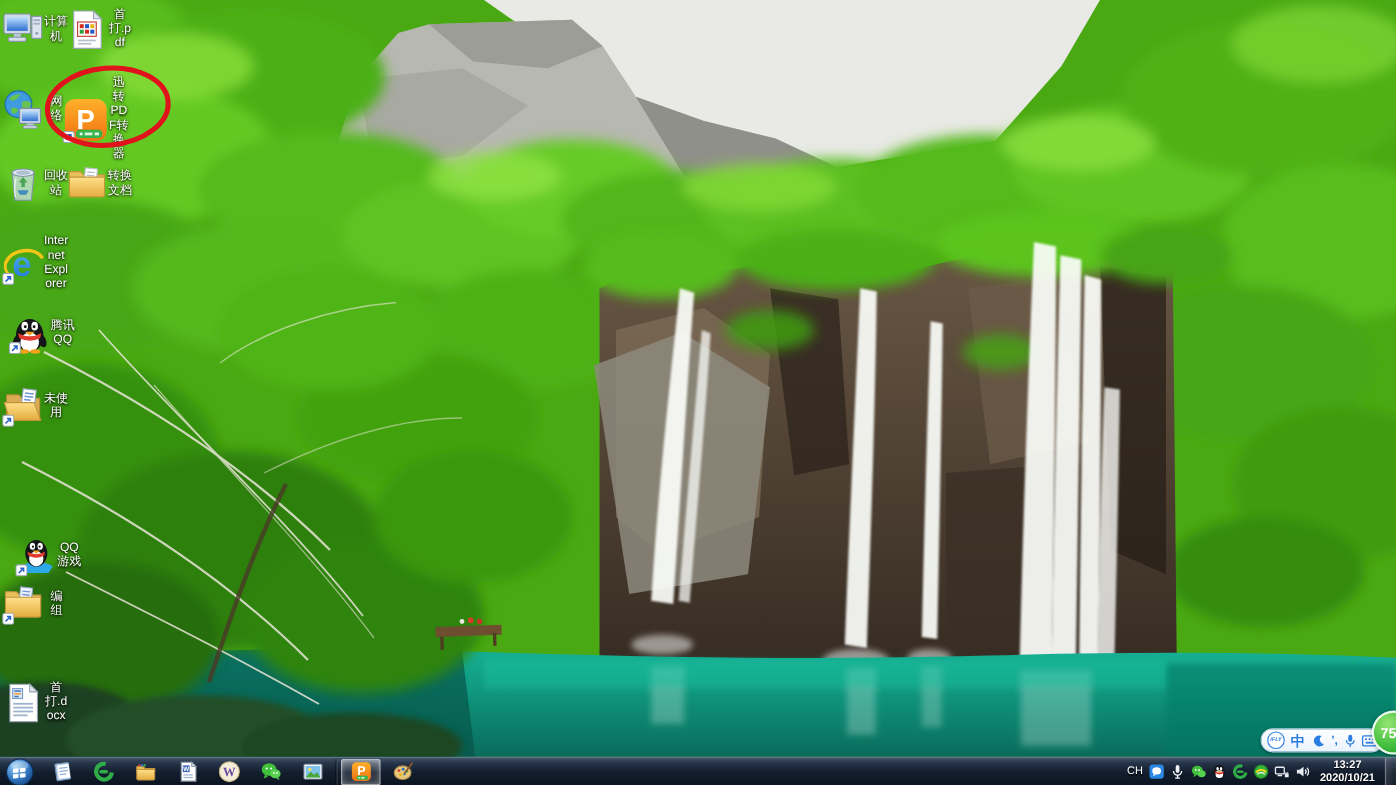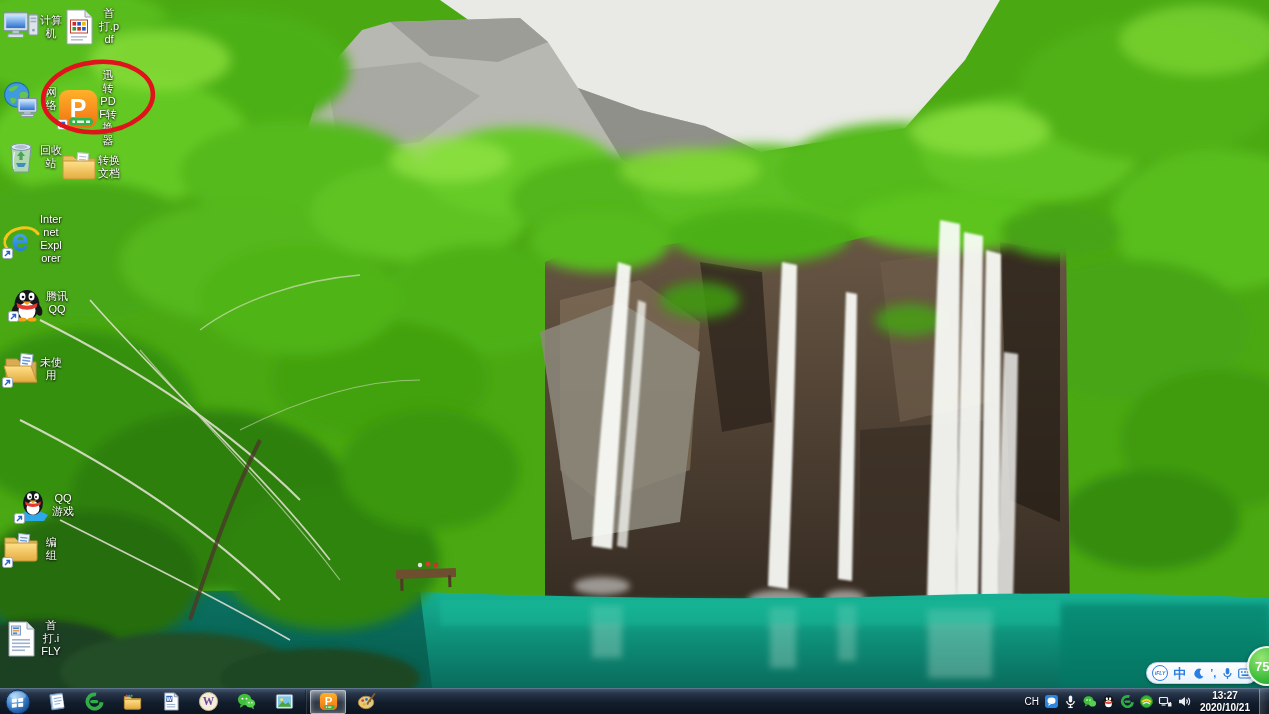--- a/index.html
+++ b/index.html
@@ -302,21 +302,21 @@
         <rect x="29" y="32.5" width="4" height="2.5" fill="#fff" opacity=".85"></rect>
       </svg>
       <svg class="sc" viewBox="0 0 11 11">
         <rect x=".5" y=".5" width="10" height="10" rx="2" fill="#fff" stroke="#9aa8ba"></rect>
         <path d="M3 8 L7.5 3.5 M4.3 3.5 h3.2 v3.2" stroke="#2a62c9" stroke-width="1.4" fill="none"></path>
       </svg>
     </div>
     <div class="lbl wide">迅转PDF转换器</div>
   </div>
 
-  <div class="dicon" style="left:2px;top:136px">
+  <div class="dicon" style="left:2px;top:146px">
     <div class="ic">
       <svg class="main" viewBox="0 0 36 38">
         <path d="M8 9 L28 9 L25.5 34 L10.5 34 Z" fill="rgba(205,222,235,.72)" stroke="#7f93a6"></path>
         <ellipse cx="18" cy="9" rx="10" ry="3.4" fill="#dce8f2" stroke="#7f93a6"></ellipse>
         <ellipse cx="18" cy="9" rx="6.5" ry="1.9" fill="#aebfd0"></ellipse>
         <path d="M14 18 l4 -5 l4 5 h-2.4 v4 h-3.2 v-4 Z" fill="#3f9e4d" opacity=".9"></path>
         <path d="M13 25 h10 l-2 4 h-6 Z" fill="#2f7fc0" opacity=".85"></path>
         <path d="M11.5 14 C10 20 10 26 11 31" stroke="#ffffff" stroke-width="1.4" fill="none" opacity=".7"></path>
       </svg>
     </div>
@@ -440,21 +440,21 @@
         <rect x="8.5" y="6" width="9" height="9" fill="#dce7f5" stroke="#7a9cc9"></rect>
         <rect x="10" y="7.5" width="6" height="1.4" fill="#4a79c4"></rect>
         <rect x="10" y="10" width="6" height="1.4" fill="#e8a13a"></rect>
         <rect x="10" y="12.5" width="4" height="1.4" fill="#4a79c4"></rect>
         <rect x="9" y="19" width="18" height="1.6" fill="#9fb4cc"></rect>
         <rect x="9" y="22.5" width="18" height="1.6" fill="#9fb4cc"></rect>
         <rect x="9" y="26" width="18" height="1.6" fill="#9fb4cc"></rect>
         <rect x="9" y="29.5" width="13" height="1.6" fill="#9fb4cc"></rect>
       </svg>
     </div>
-    <div class="lbl">首打.iFLY</div>
+    <div class="lbl">首打.docx</div>
   </div>
 
   <svg id="annotation" width="120" height="84" viewBox="0 0 120 84">
     <ellipse cx="60" cy="42" rx="55" ry="35" fill="none" stroke="#e0121c" stroke-width="4.6" transform="rotate(-5 60 42)"></ellipse>
   </svg>
 
   <div id="ime">
     <div class="ifly-logo">
       <span>iFLY</span>
     </div>

